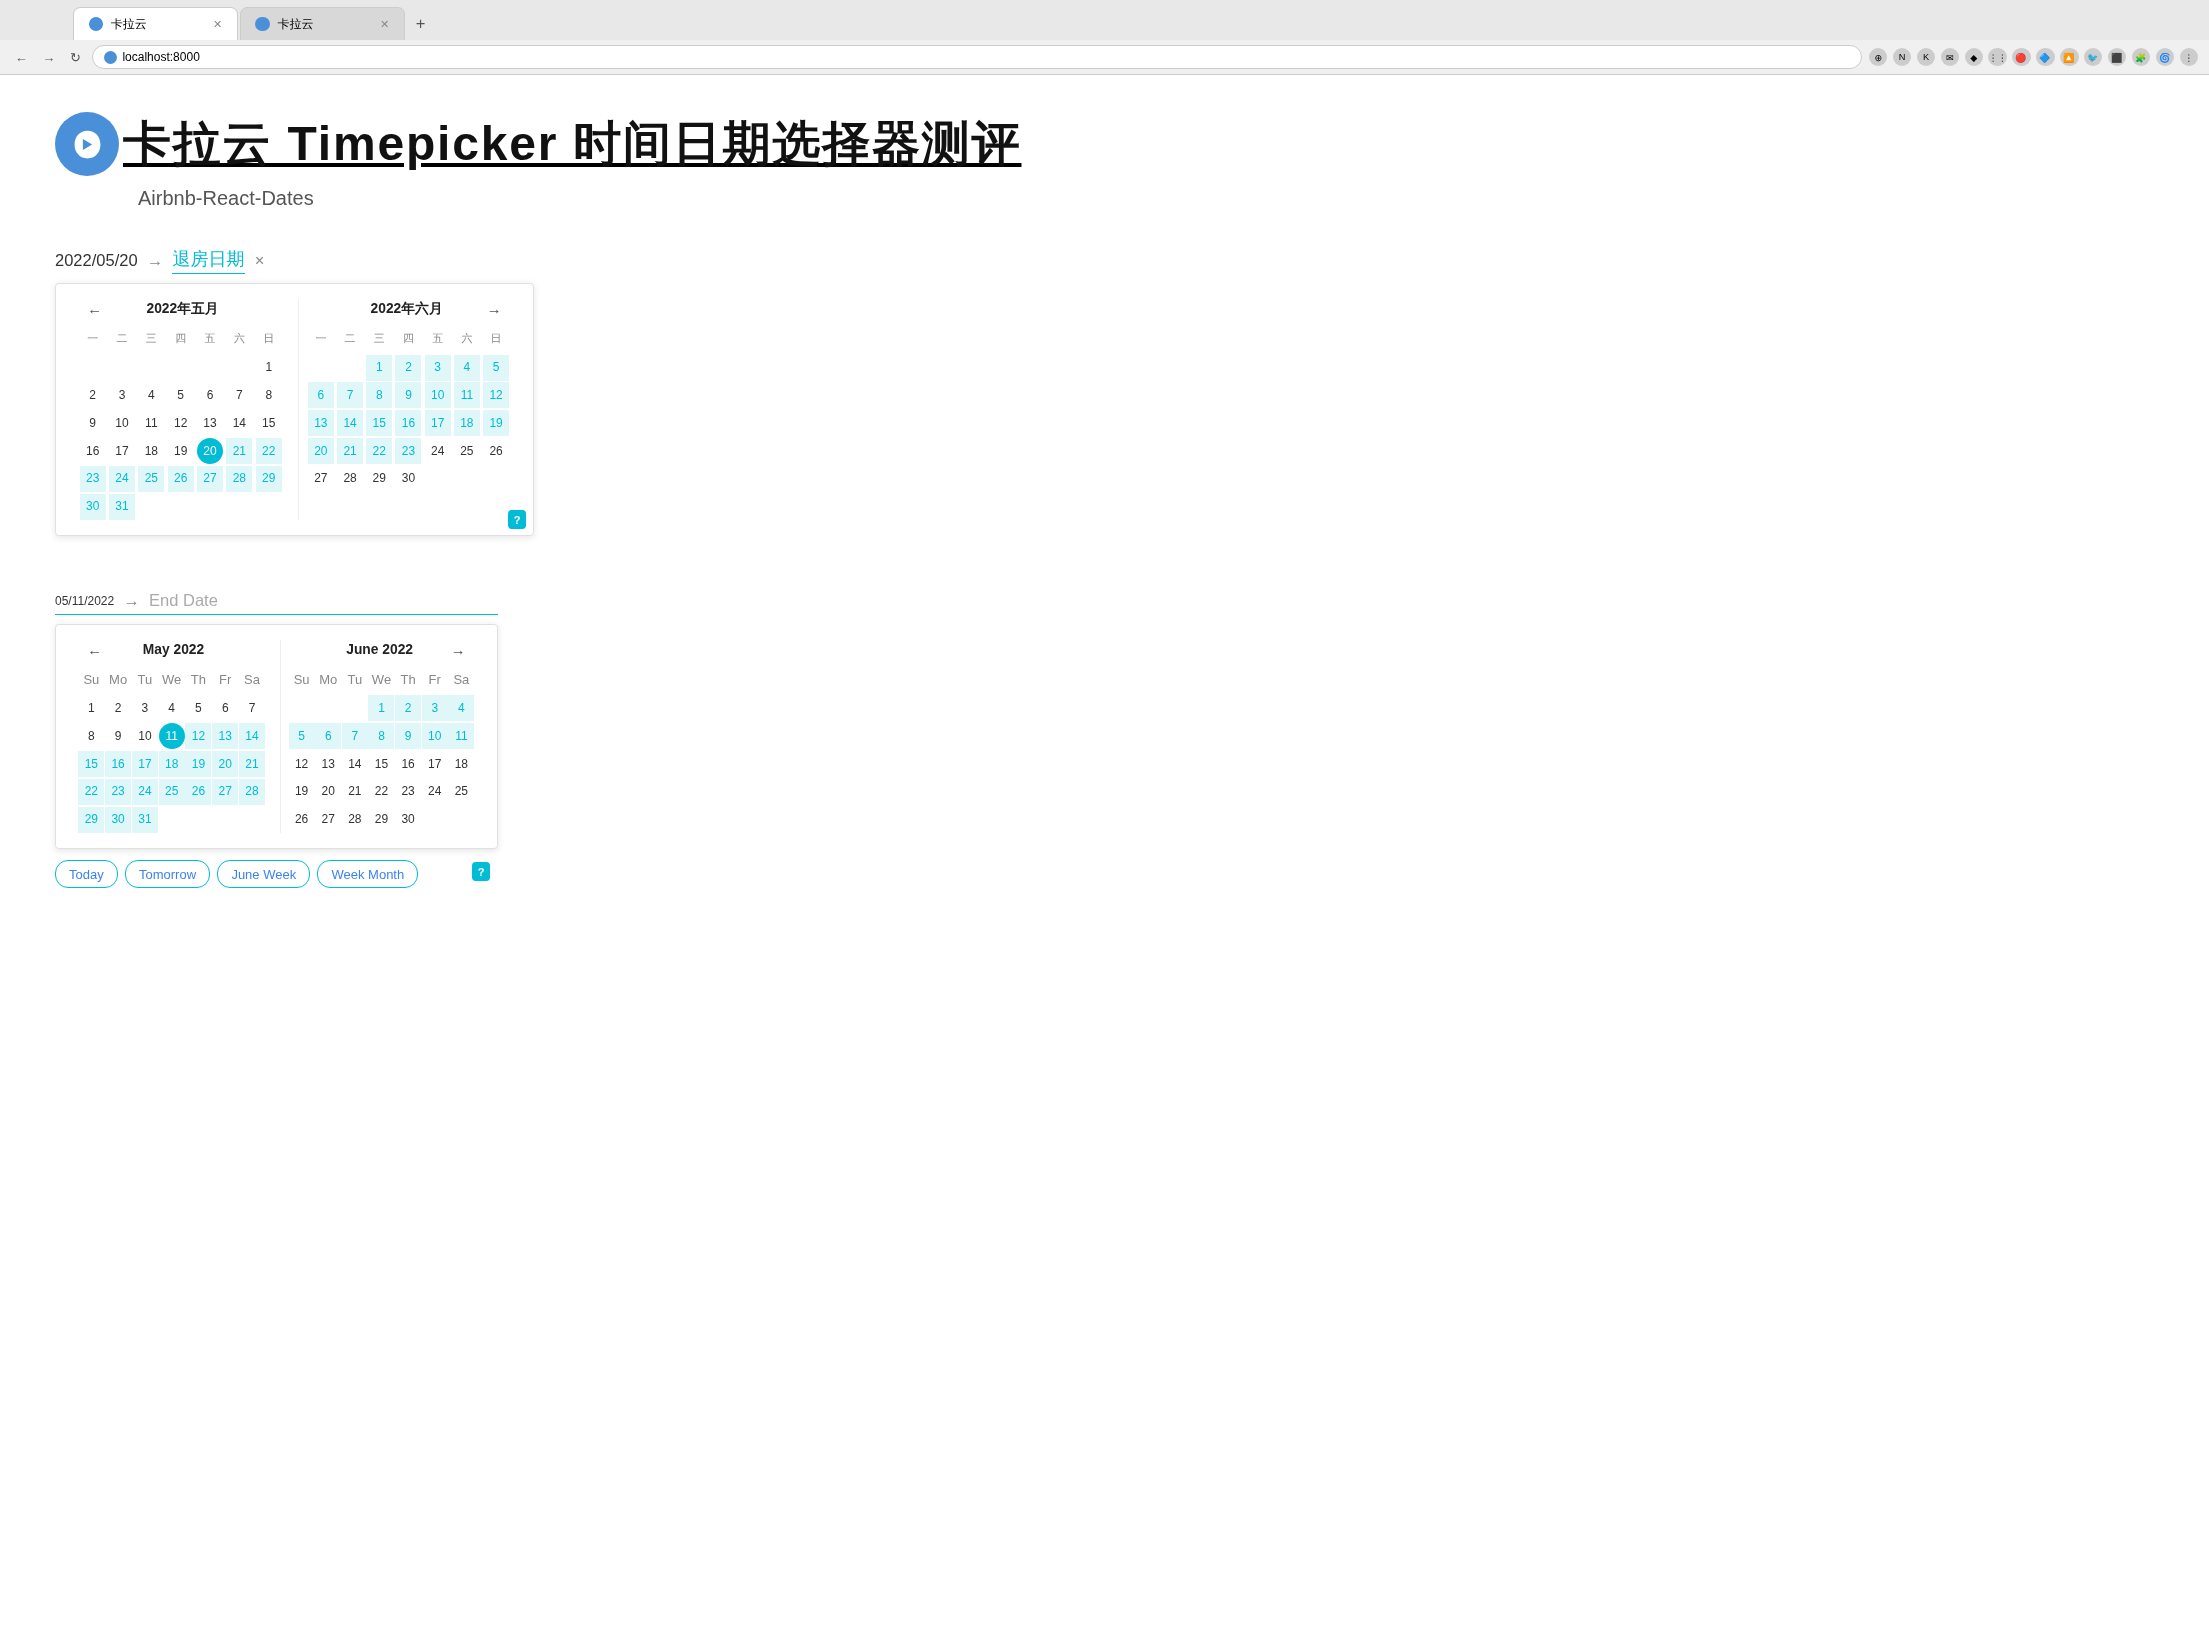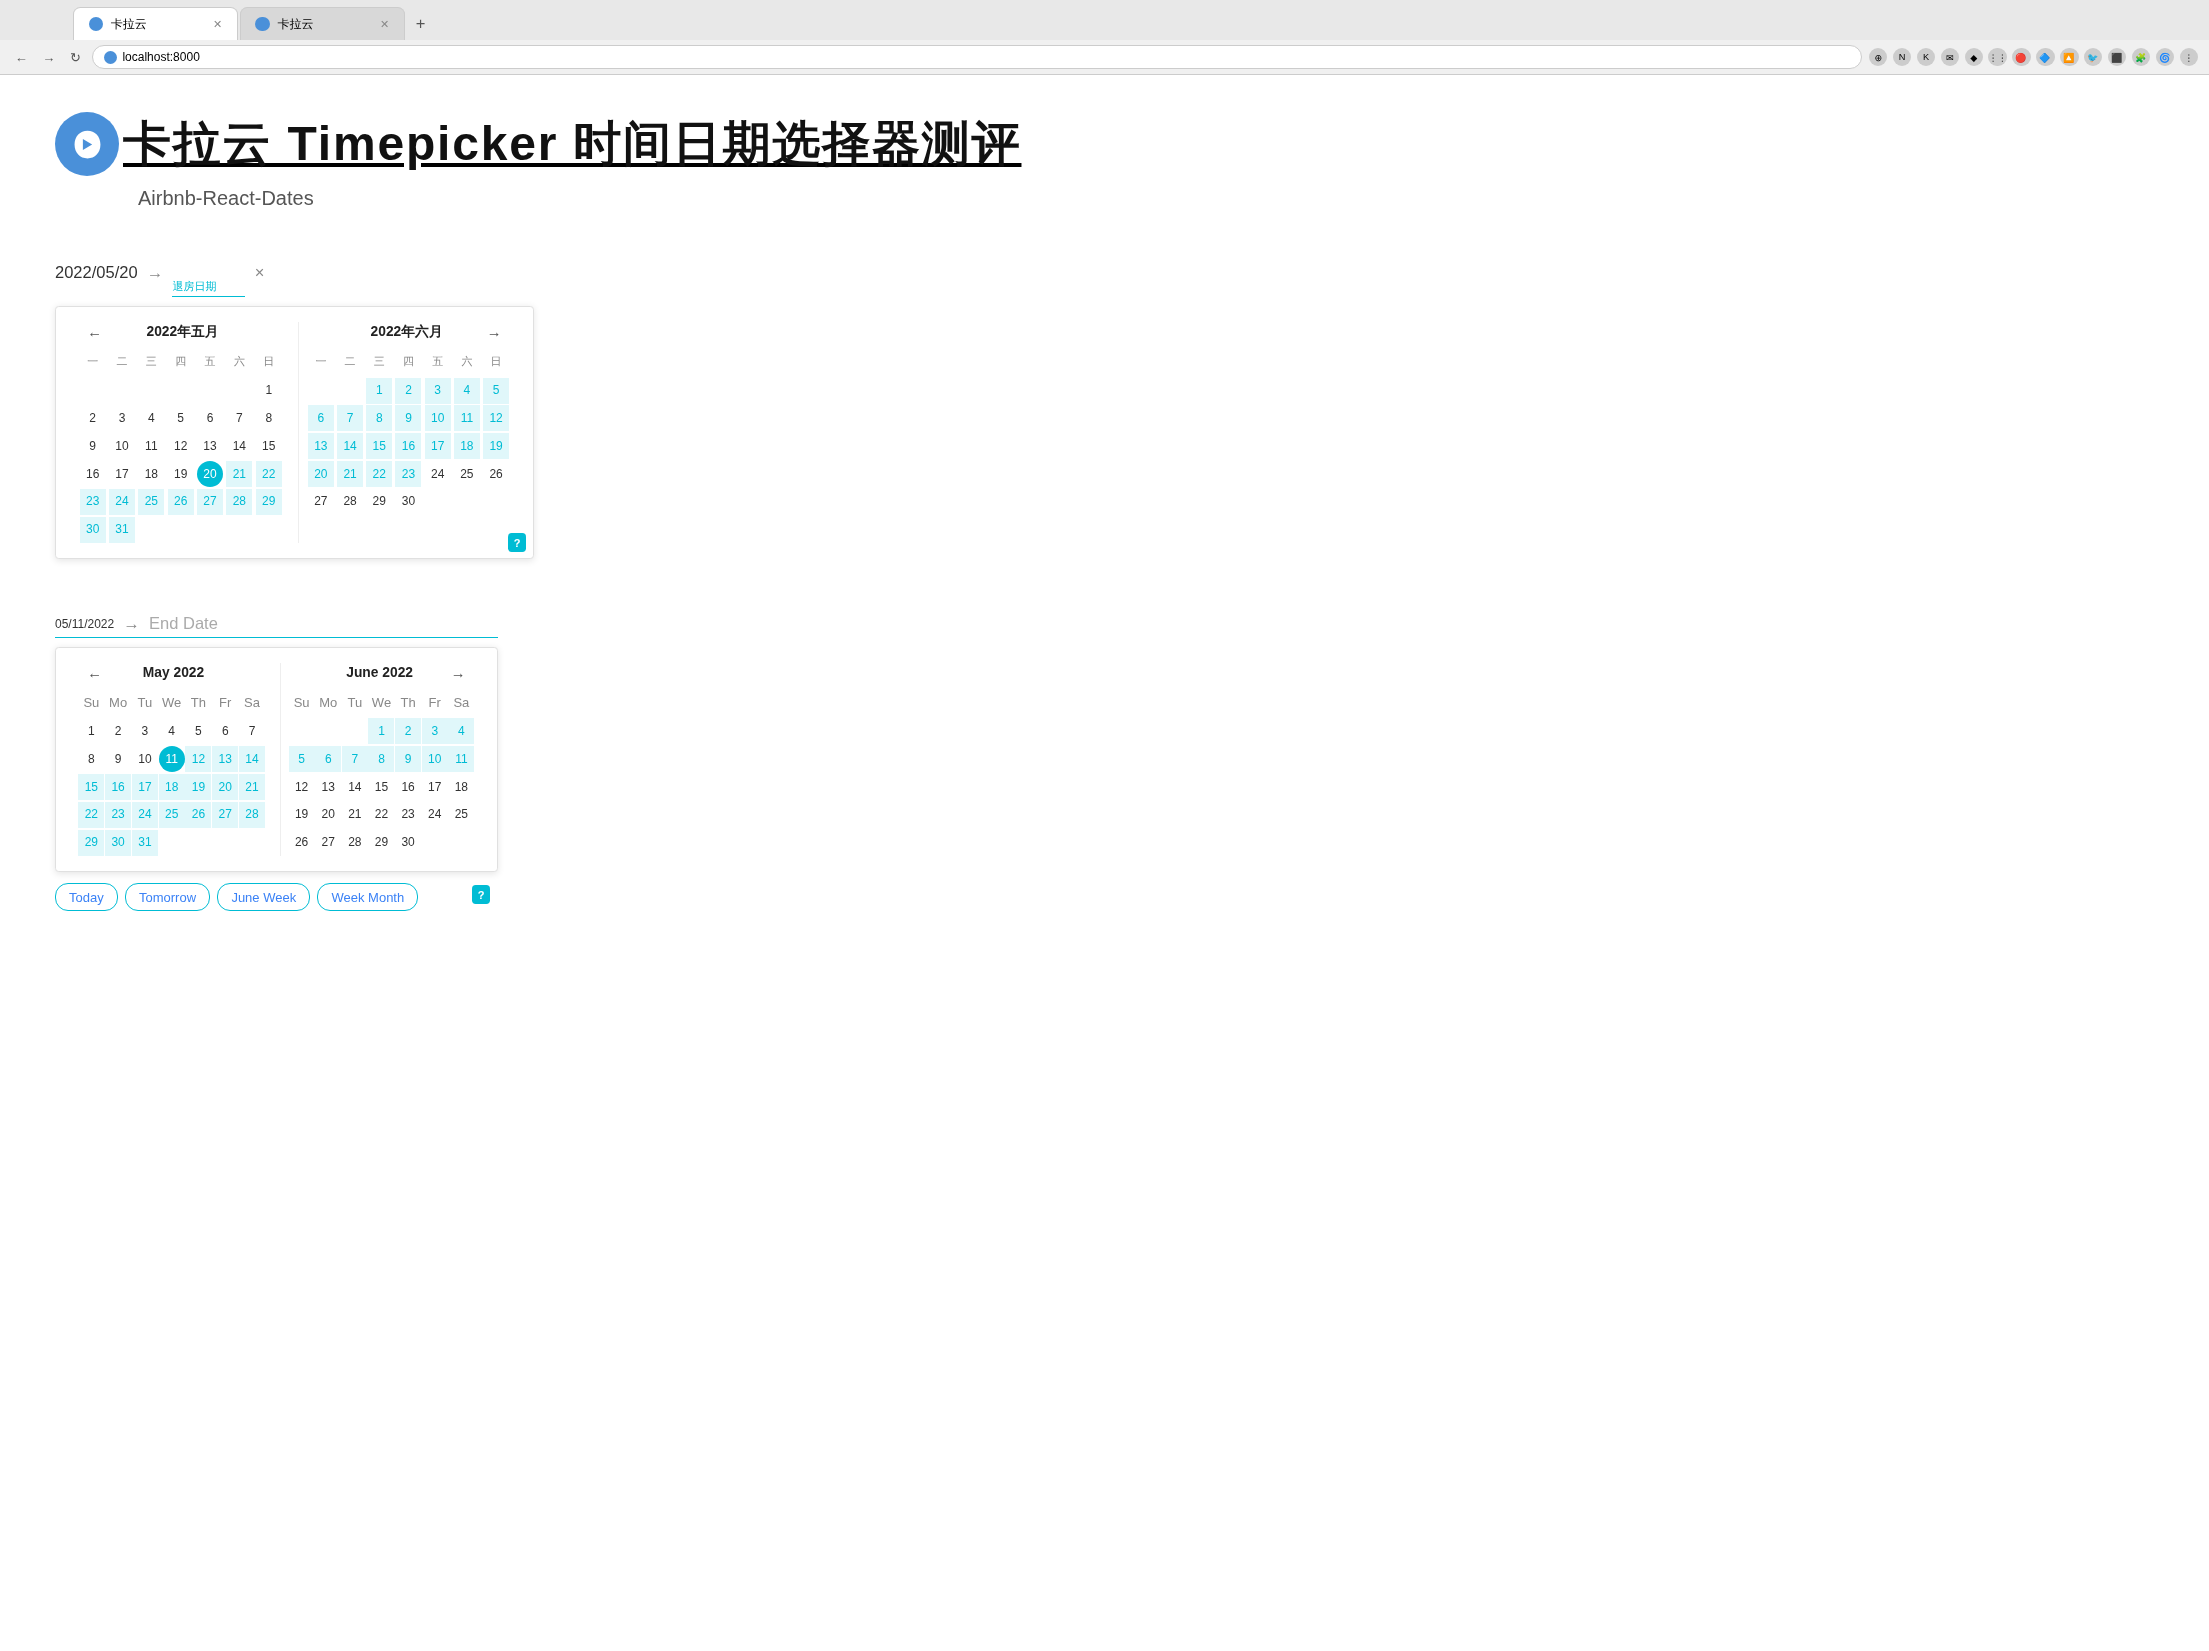--- a/index.html
+++ b/index.html
@@ -177,26 +177,25 @@
     }
     .date-value {
       font-size: 16.5px;
       color: #333;
     }
     .date-arrow {
       font-size: 16.5px;
       color: #888;
     }
     .date-placeholder {
-      font-size: 11px;
+      font-size: 18px;
       color: #00bcd4;
       border-bottom: 1.8px solid #00bcd4;
       padding-bottom: 1.8px;
       min-width: 73px;
-      margin-top: 32px;
     }
     .date-clear {
       font-size: 16.5px;
       color: #888;
       cursor: pointer;
     }
 
     .calendar-panel {
       display: flex;
       gap: 0;

